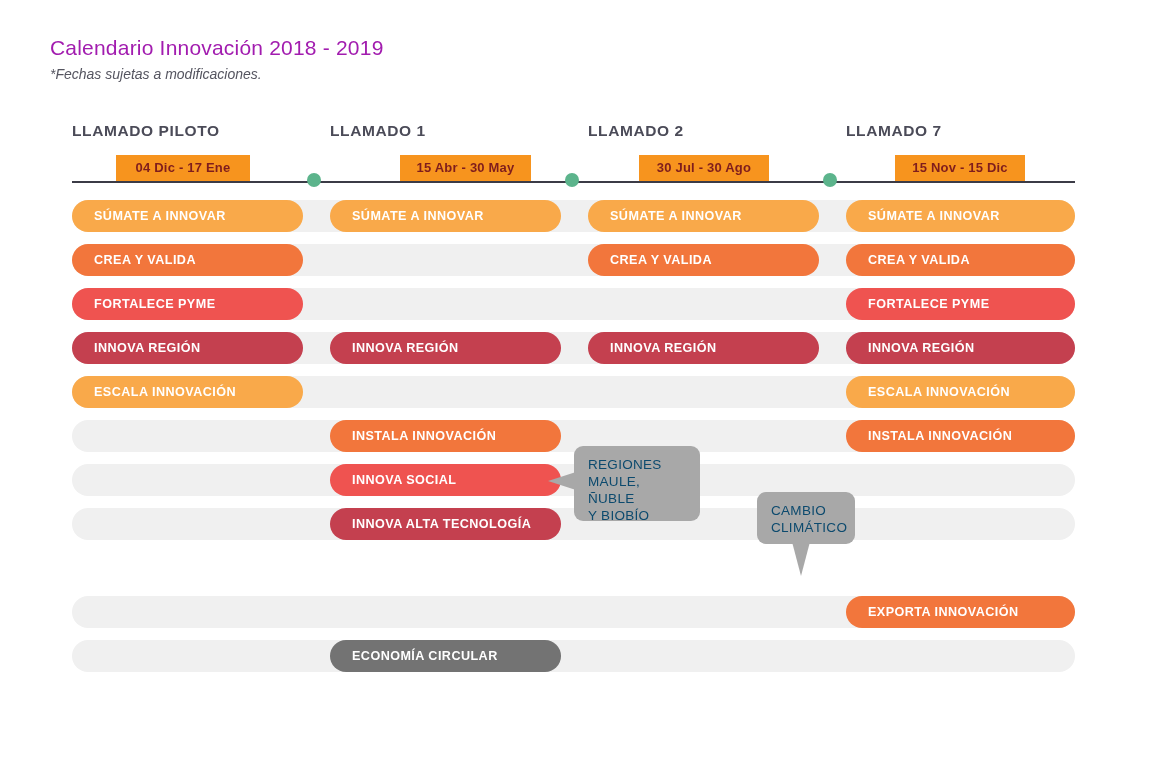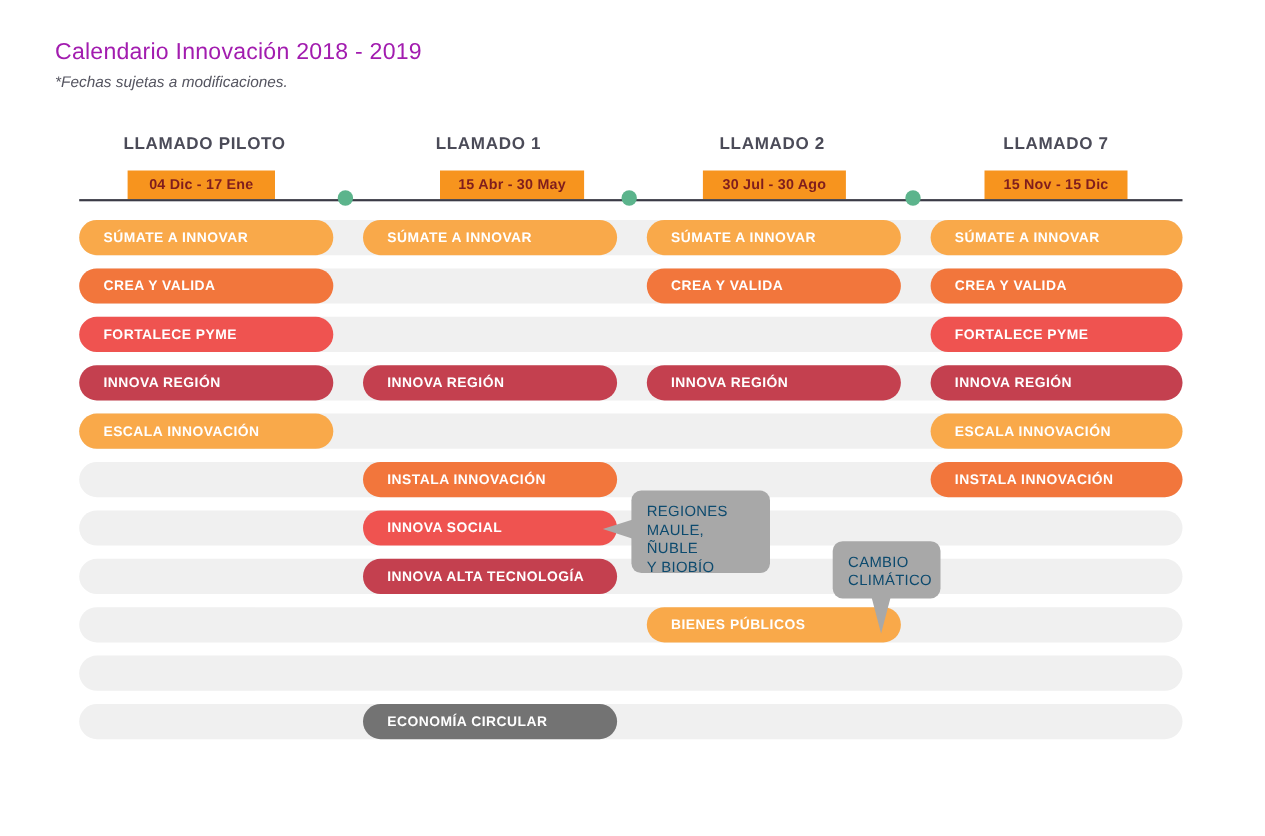--- a/index.html
+++ b/index.html
@@ -35,21 +35,20 @@
     font-weight: 400;
     color: #555560;
     white-space: nowrap;
   }
 
   
   .col-head {
     position: absolute;
     top: 122px;
     width: 228px;
-    text-align: center;
     font-size: 15.5px;
     font-weight: 700;
     letter-spacing: 0.6px;
     color: #4b4b58;
     white-space: nowrap;
   }
   .col-date {
     position: absolute;
     top: 155px;
     height: 26px;
@@ -263,28 +262,25 @@
       <div class="bar" style="left: 258px; width: 231px; background: rgb(239, 83, 80);">
         <span class="bar-label">INNOVA SOCIAL</span>
       </div>
     </div>
     <div class="row" style="top: 508px;">
       <div class="track" style="background: rgb(240, 240, 240);"></div>
       <div class="bar" style="left: 258px; width: 231px; background: rgb(196, 64, 79);">
         <span class="bar-label">INNOVA ALTA TECNOLOGÍA</span>
       </div>
     </div>
-    <div class="row" style="top: 552px;">
-      <div class="track" style="background: rgb(240, 240, 240);"></div>
-      <div class="bar" style="left: 516px; width: 231px; background: rgb(249, 169, 74);">
-        <span class="bar-label">BIENES PÚBLICOS</span>
-      </div>
-    </div>
     <div class="row" style="top: 596px;">
       <div class="track" style="background: rgb(240, 240, 240);"></div>
+      <div class="bar" style="left: 774px; width: 229px; background: rgb(242, 118, 60);">
+        <span class="bar-label">EXPORTA INNOVACIÓN</span>
+      </div>
     </div>
     <div class="row" style="top: 640px;">
       <div class="track" style="background: rgb(240, 240, 240);"></div>
       <div class="bar" style="left: 258px; width: 231px; background: #737373;">
         <span class="bar-label">ECONOMÍA CIRCULAR</span>
       </div>
     </div>
   </div>
 
 <div id="callout-regiones-tail" class="callout-tail"></div>

